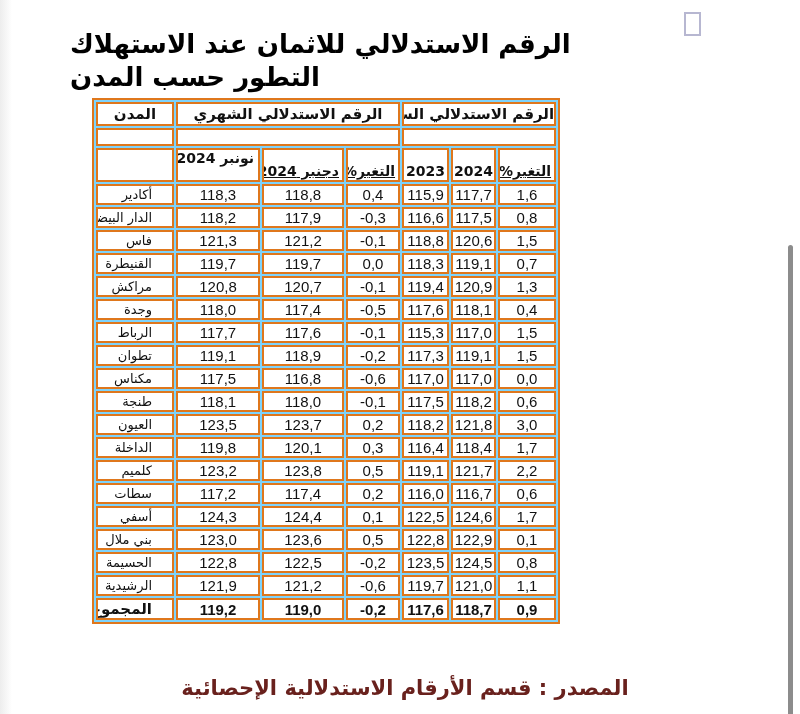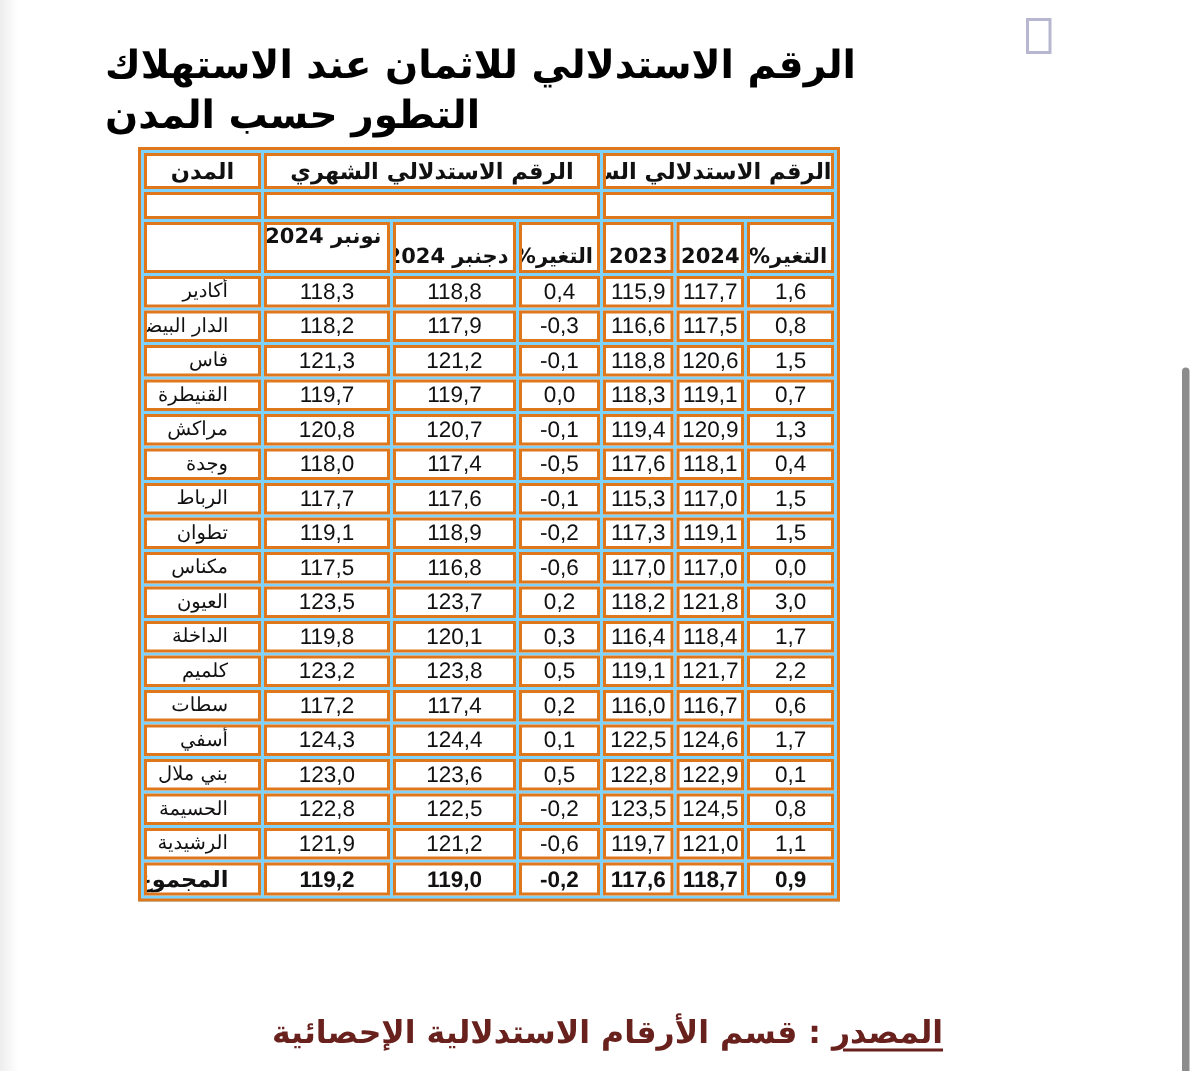--- a/index.html
+++ b/index.html
@@ -50,39 +50,39 @@
     overflow:hidden;
     white-space:nowrap;
     vertical-align:middle;
   }
   tr.h1 td{height:24px;font-weight:bold;font-size:15px;text-align:center;direction:rtl;
            font-family:"DejaVu Sans","Liberation Sans",sans-serif;}
   tr.h2 td{height:18px;}
   tr.h3 td{height:34px;font-weight:bold;font-size:14px;direction:rtl;
            font-family:"DejaVu Sans","Liberation Sans",sans-serif;}
   tr.h3 td.top-r{vertical-align:top;text-align:right;padding:0 4px 0 0;}
-  tr.h3 td.bot-r{vertical-align:bottom;text-align:left;padding:0 3px 1px 0;}
+  tr.h3 td.bot-r{vertical-align:bottom;text-align:left;padding:0 3px 1px 0;text-decoration:underline;}
   tr.h3 td.bot-c{vertical-align:bottom;text-align:center;padding-bottom:1px;}
   tbody td{height:19px;font-size:15px;}
   tbody td.city{
     text-align:right;direction:rtl;padding-left:2px;padding-right:20px;font-size:13px;
     font-family:"DejaVu Sans","Liberation Sans",sans-serif;
   }
   tbody td.num{text-align:center;direction:ltr;font-family:"Liberation Sans","DejaVu Sans",sans-serif;}
   tbody tr.total-row td{font-weight:bold;}
   tbody tr.total-row td.city{font-size:15px;}
 
   .footer-source{
     position:absolute;top:668px;left:0;width:810px;
     text-align:center;direction:rtl;
     color:var(--maroon);
     font-weight:bold;font-size:21px;line-height:40px;
     font-family:"DejaVu Sans","Liberation Sans",sans-serif;
   }
-  .footer-source .src-label{text-decoration:underline;text-underline-offset:4px;}
+  .footer-source .src-label{text-underline-offset:4px;}
   .scroll-thumb{
     position:absolute;left:788px;top:245px;width:5px;height:469px;
     background:#8C8C8C;border-radius:3px 3px 0 0;
   }
 </style>
 </head>
 <body>
 
 <div class="edge-shade"></div>
 
@@ -200,20 +200,29 @@
       <tr>
         <td class="city">مكناس</td>
         <td class="num">117,5</td>
         <td class="num">116,8</td>
         <td class="num">-0,6</td>
         <td class="num">117,0</td>
         <td class="num">117,0</td>
         <td class="num">0,0</td>
       </tr>
       <tr>
+        <td class="city">طنجة</td>
+        <td class="num">118,1</td>
+        <td class="num">118,0</td>
+        <td class="num">-0,1</td>
+        <td class="num">117,5</td>
+        <td class="num">118,2</td>
+        <td class="num">0,6</td>
+      </tr>
+      <tr>
         <td class="city">العيون</td>
         <td class="num">123,5</td>
         <td class="num">123,7</td>
         <td class="num">0,2</td>
         <td class="num">118,2</td>
         <td class="num">121,8</td>
         <td class="num">3,0</td>
       </tr>
       <tr>
         <td class="city">الداخلة</td>

